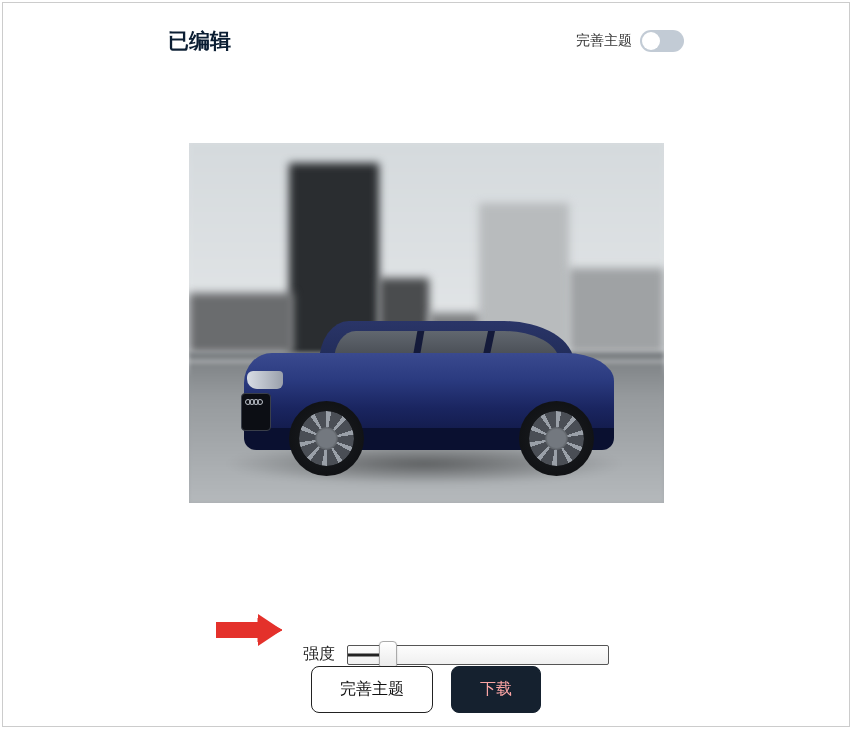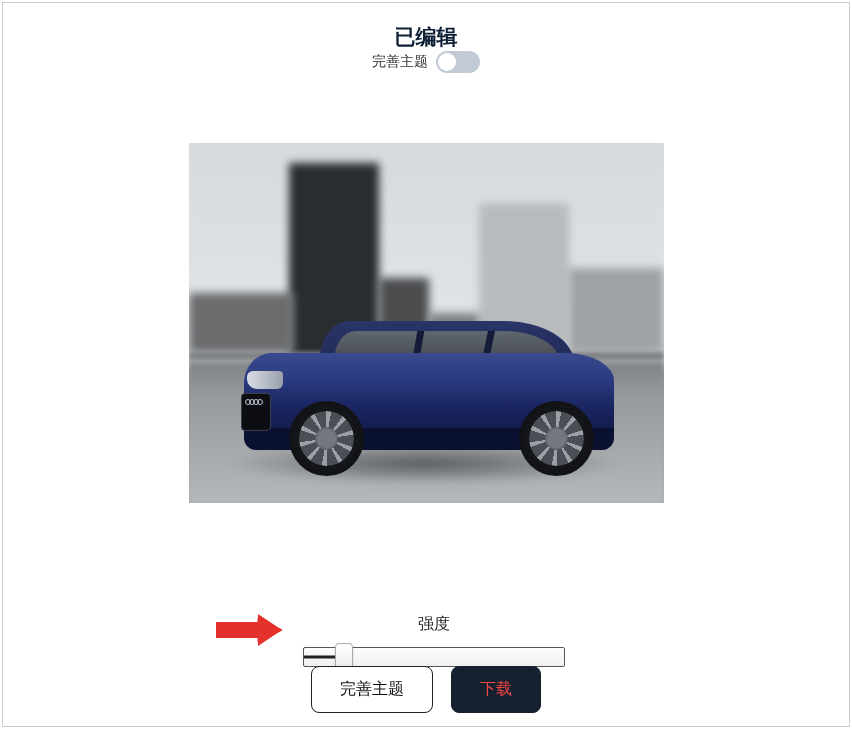--- a/index.html
+++ b/index.html
@@ -18,21 +18,20 @@
       background: #fff;
       position: relative;
       overflow: hidden;
     }
     .header {
       display: flex;
       justify-content: space-between;
       align-items: center;
       padding: 20px 165px 0 165px;
       height: 55px;
-      flex-direction: column;
     }
     .title {
       font-size: 21px;
       font-weight: 700;
       color: #0b1e33;
     }
     .toggle-group {
       display: flex;
       align-items: center;
       gap: 8px;
@@ -210,26 +209,25 @@
       position: absolute;
       left: 211px;
       top: 609px;
       width: 70px;
       height: 36px;
     }
 
     
     .slider-row {
       position: absolute;
-      top: 611px;
+      top: 641px;
       left: 300px;
       display: flex;
       align-items: center;
       gap: 12px;
-      flex-direction: column;
     }
     .slider-label {
       font-size: 16px;
       color: #222;
     }
     .slider-track {
       width: 262px;
       height: 20px;
       border: 1px solid #555;
       border-radius: 2px;
@@ -274,21 +272,21 @@
       font-family: inherit;
     }
     .btn-outline {
       background: #fff;
       border: 1.5px solid #222;
       color: #111;
     }
     .btn-primary {
       background: #15212f;
       border: 1.5px solid #15212f;
-      color: #ef4444;
+      color: #fca5a5;
     }
   </style>
 </head>
 <body>
 
 <div class="container">
 
   <div class="header">
     <div class="title">已编辑</div>
     <div class="toggle-group">

